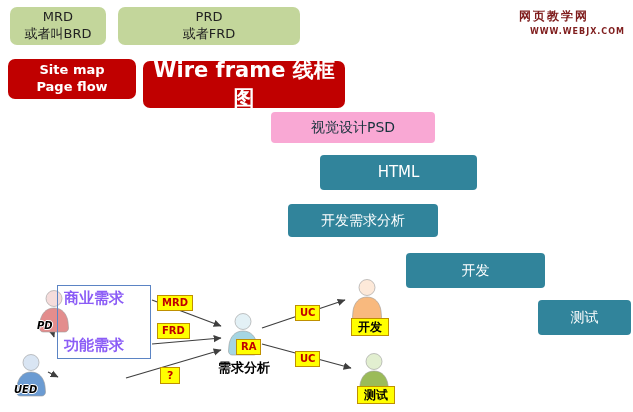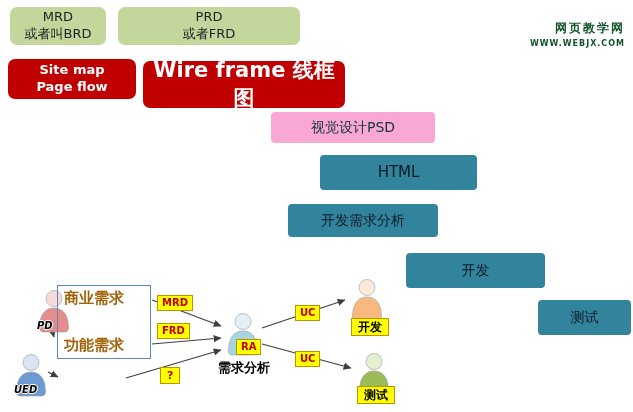--- a/index.html
+++ b/index.html
@@ -5,55 +5,55 @@
   * { margin:0; padding:0; box-sizing:border-box; }
   html,body { background:#fff; font-family:"DejaVu Sans","Liberation Sans",sans-serif; }
   .canvas { position:relative; width:633px; height:412px; background:#fff; overflow:hidden; }
 
   
   .stage { position:absolute; display:flex; flex-direction:column; align-items:center;
            justify-content:center; text-align:center; line-height:1.3; }
   .stage.green { background:#c3d69b; border-radius:7px; color:#222; font-size:13px; }
   .stage.red   { background:#c00000; border-radius:7px; color:#fff; font-weight:bold; font-size:13px; }
   .stage.paleblue { background:#f9a8d4; border-radius:4px; color:#17323c; font-size:14px; }
-  .stage.teal  { background:#31849b; border-radius:4px; color:#0f172a; font-size:14px; }
+  .stage.teal  { background:#31849b; border-radius:4px; color:#ffffff; font-size:14px; }
 
   #box-mrd      { left:10px;  top:7px;   width:96px;  height:38px; }
   #box-prd      { left:118px; top:7px;   width:182px; height:38px; }
   #box-sitemap  { left:8px;   top:59px;  width:128px; height:40px; }
   #box-wireframe{ left:143px; top:61px;  width:202px; height:47px; font-size:21px; }
   #box-psd      { left:271px; top:112px; width:164px; height:31px; }
   #box-html     { left:320px; top:155px; width:157px; height:35px; font-size:15px; }
   #box-devreq   { left:288px; top:204px; width:150px; height:33px; }
   #box-dev      { left:406px; top:253px; width:139px; height:35px; }
   #box-test     { left:538px; top:300px; width:93px;  height:35px; }
 
   
-  .watermark { position:absolute; top:20px; right:8px; text-align:right; color:#14532d; z-index:4; }
+  .watermark { position:absolute; top:8px; right:8px; text-align:center; color:#7f1d1d; z-index:4; }
   .wm-title { font-size:12px; font-weight:bold; letter-spacing:2px; }
   .wm-url   { font-size:8px; font-weight:bold; letter-spacing:1px; text-transform:uppercase; margin-top:2px;margin-left:47px; }
 
   
   .arrows { position:absolute; left:0; top:0; width:633px; height:412px; z-index:1; pointer-events:none; }
 
   .person { position:absolute; width:36px; height:46px; z-index:2; }
   .person svg { width:36px; height:46px; display:block; }
   .person-label { position:absolute; left:1px; bottom:2px; font-size:10px; font-weight:bold;
                   font-style:italic; color:#000;
                   text-shadow:1px 0 0 #fff,-1px 0 0 #fff,0 1px 0 #fff,0 -1px 0 #fff; }
   #person-pd  { left:13px;  top:287px;margin-left:23px; }
   #person-ued { left:13px;  top:351px; }
   #person-ra  { left:225px; top:310px; }
   #person-dev { left:349px; top:276px; }
   #person-test{ left:356px; top:350px; }
 
   .req-box { position:absolute; left:57px; top:285px; width:94px; height:74px;
              border:1px solid #5b84c4; display:flex; flex-direction:column;
              justify-content:space-between; padding:3px 6px; z-index:2; }
-  .req { font-size:15px; font-weight:bold; color:#a16207; white-space:nowrap; }
+  .req { font-size:15px; font-weight:bold; color:#8b5cf6; white-space:nowrap; }
   #req-design { position:absolute; left:62px; top:369px; z-index:2; }
 
   .tag { position:absolute; background:#ffff00; border:1px solid #bf9000; color:#c00000;
          font-size:10px; font-weight:bold; line-height:1; padding:2px 4px; z-index:3;
          white-space:nowrap; text-align:center; }
   .tag.dark { color:#000; font-size:12px; padding:2px 6px; }
   #tag-mrd { left:157px; top:295px; }
   #tag-frd { left:157px; top:323px; }
   #tag-q   { left:160px; top:367px; padding:2px 6px; font-size:11px; }
   #tag-ra  { left:236px; top:339px; }

